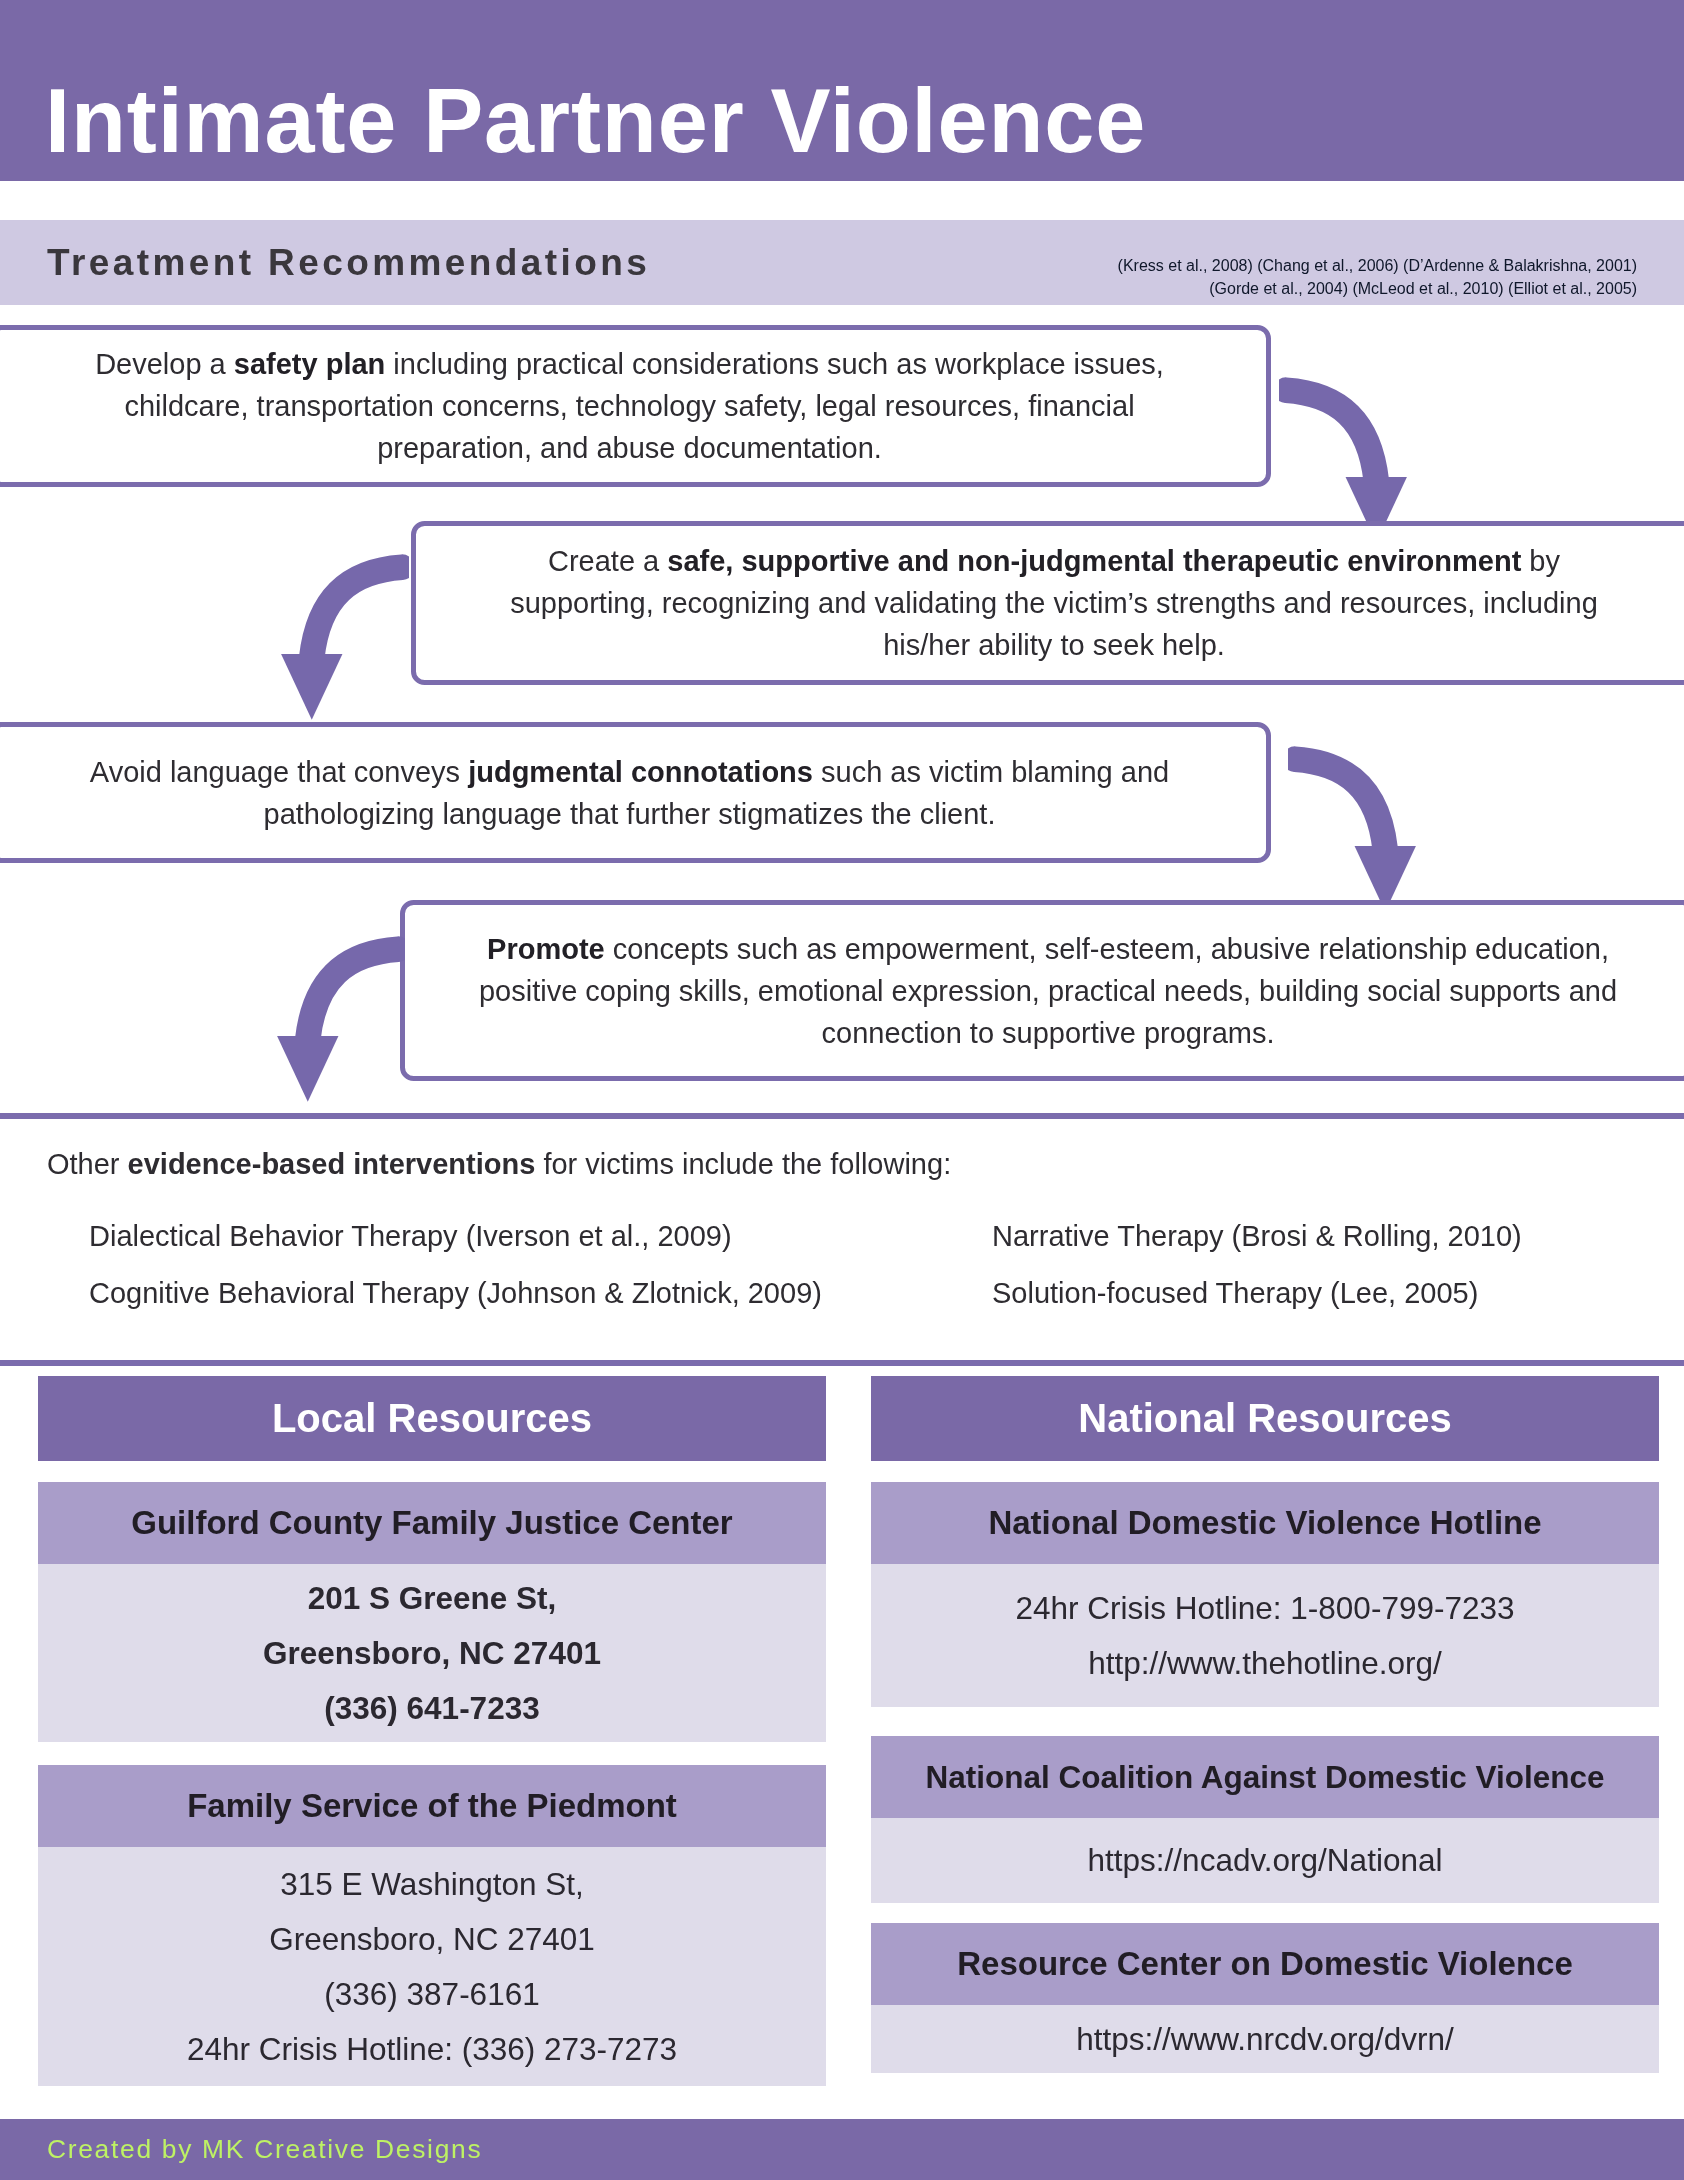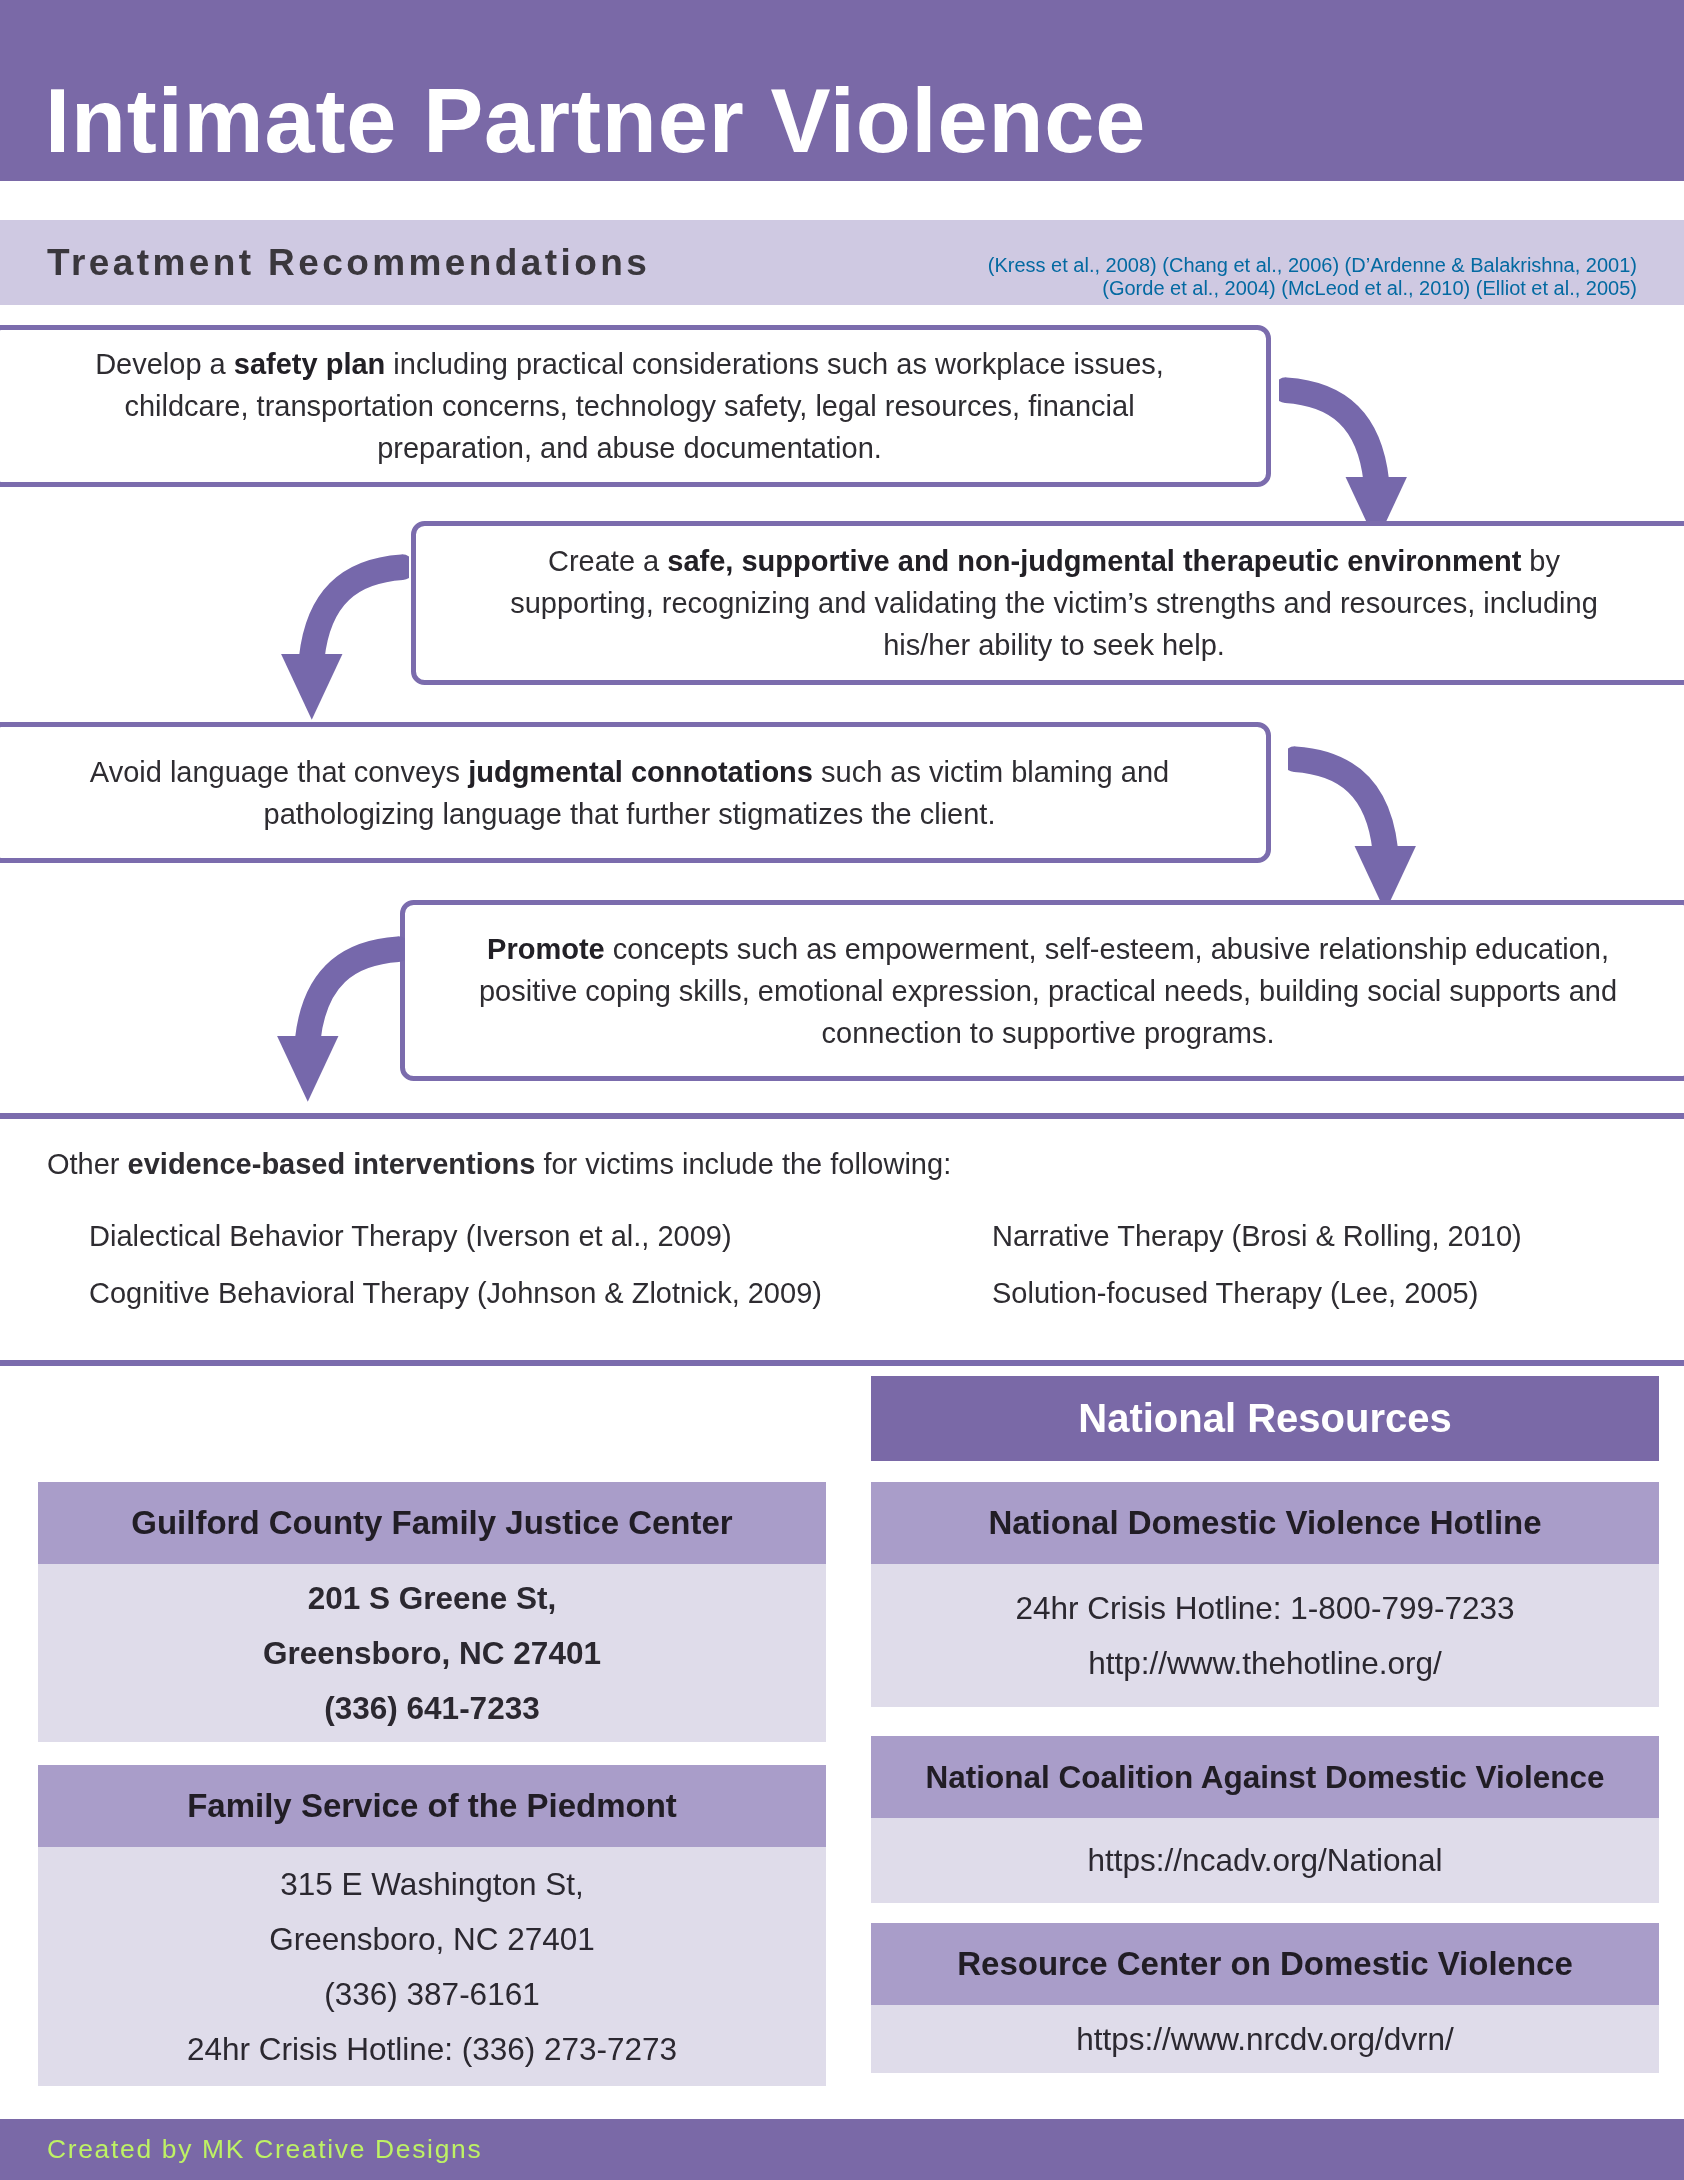--- a/index.html
+++ b/index.html
@@ -24,21 +24,21 @@
   .tr-band{
     position:absolute;left:0;top:220px;width:1685px;height:85px;
     background:var(--lavender);
   }
   .tr-band .tr-title{
     position:absolute;left:47px;top:22px;
     font-size:37px;font-weight:bold;color:#3a373d;letter-spacing:3.4px;
   }
   .tr-band .citations{
     position:absolute;right:48px;top:34px;text-align:right;
-    font-size:20px;color:#0369a1;line-height:23px;
+    font-size:16px;color:#0f172a;line-height:23px;
   }
   
   .flow-box{
     position:absolute;
     background:#ffffff;
     border:5.1px solid var(--border);
     border-radius:13.6px;
     box-sizing:border-box;
     display:flex;align-items:center;justify-content:center;
     text-align:center;
@@ -170,20 +170,21 @@
   <div class="ev-col" id="ev-col-left">
       <div>Dialectical Behavior Therapy (Iverson et al., 2009)</div>
       <div>Cognitive Behavioral Therapy (Johnson &amp; Zlotnick, 2009)</div>
     </div>
   <div class="ev-col" id="ev-col-right">
       <div>Narrative Therapy (Brosi &amp; Rolling, 2010)</div>
       <div>Solution-focused Therapy (Lee, 2005)</div>
     </div>
   <div class="evidence-line" id="ev-line-bottom"></div>
 
+  <div class="res-header" id="local-header">Local Resources</div>
 
   <div class="res-bar" id="guilford-bar">Guilford County Family Justice Center</div>
   <div class="res-content" id="guilford-content">
       <div>201 S Greene St,</div>
       <div>Greensboro, NC 27401</div>
       <div>(336) 641-7233</div>
     </div>
 
   <div class="res-bar" id="piedmont-bar">Family Service of the Piedmont</div>
   <div class="res-content" id="piedmont-content">

